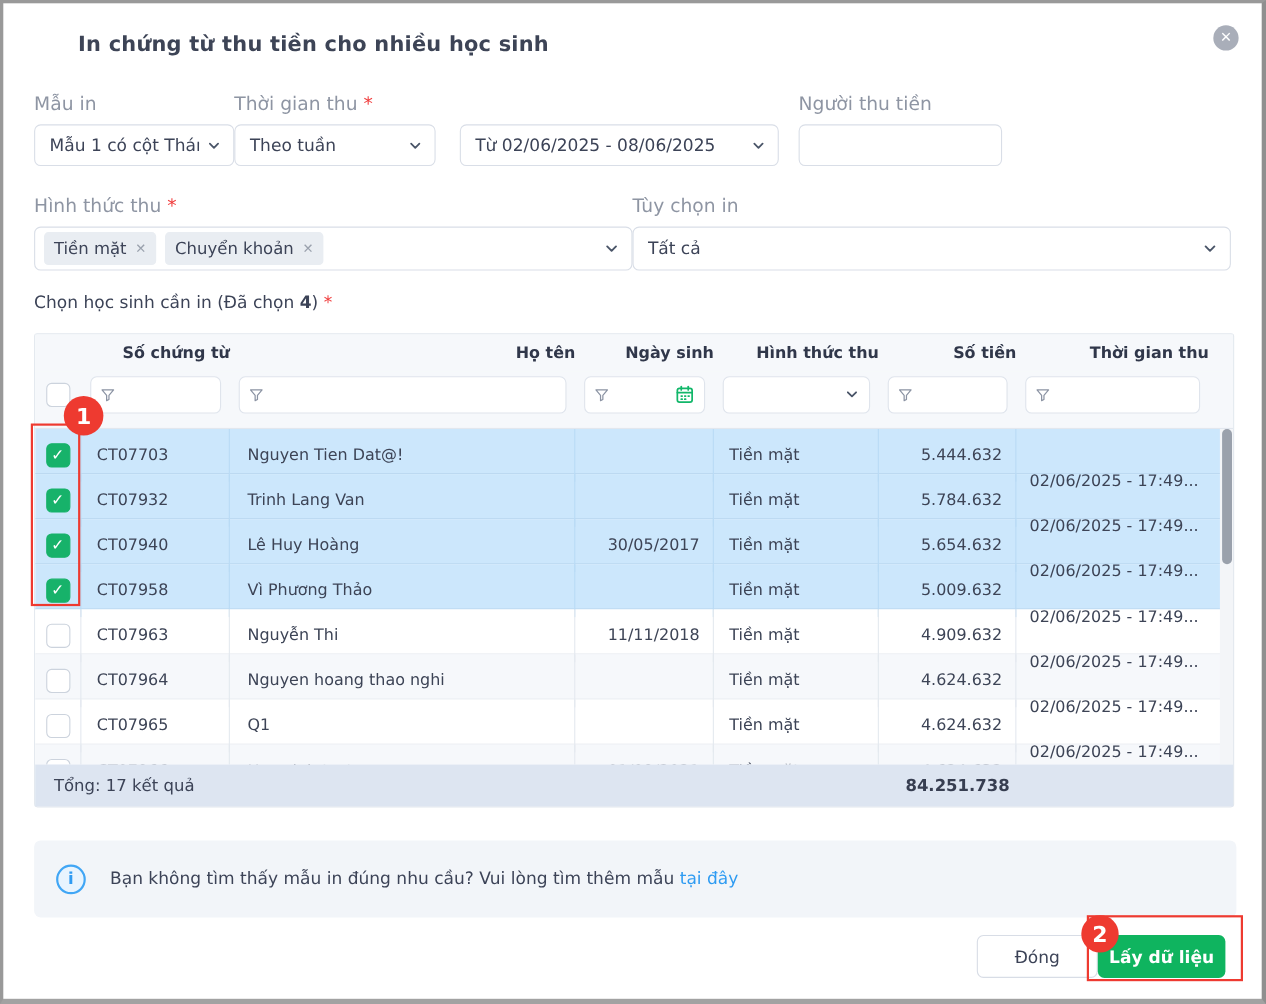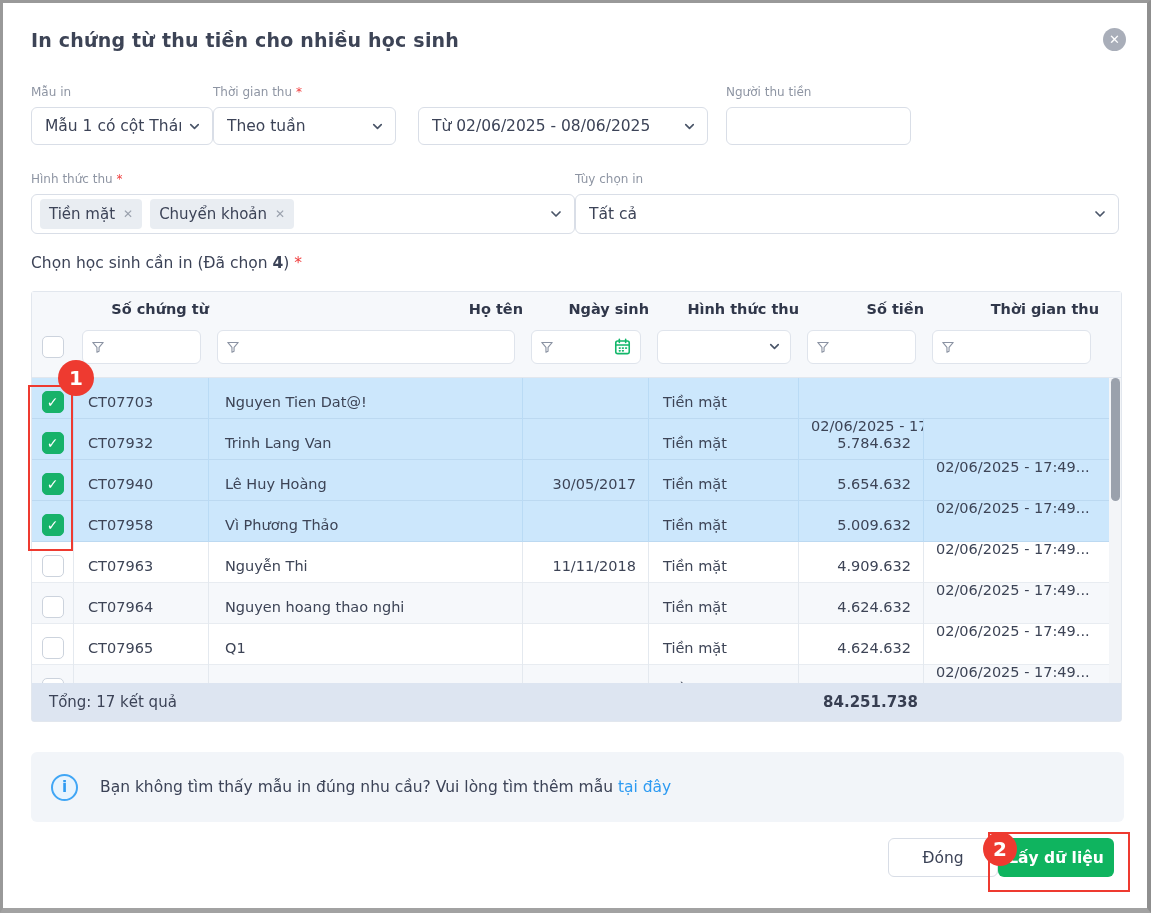--- a/index.html
+++ b/index.html
@@ -4,31 +4,31 @@
 <style>
   * { box-sizing: border-box; margin: 0; padding: 0; }
   html,body { width:1151px; height:913px; }
   body { font-family: "DejaVu Sans", "Liberation Sans", sans-serif; background:#ffffff; }
 
   .frame { position:relative; width:1151px; height:913px; background:#ffffff;
     border-top:3px solid #999; border-left:3px solid #999; border-right:4px solid #8f8f8f; border-bottom:5px solid #a2a2a2; overflow:hidden; }
   .dialog { position:relative; width:100%; height:100%; padding:26px 28px 0 28px; }
 
   
-  .dlg-header { display:flex; justify-content:space-between; align-items:flex-end; }
+  .dlg-header { display:flex; justify-content:space-between; align-items:center;margin-left:40px; }
   .dlg-title { font-size:19px; font-weight:bold; color:#3d4456; letter-spacing:.2px; }
   .close-btn { width:23px; height:23px; border-radius:50%; background:#a9aeb9; color:#fff;
     display:flex; align-items:center; justify-content:center; font-size:13px; font-weight:bold;
     margin-right:-7px; margin-top:-12px; cursor:pointer; }
 
   
   .form-row1 { display:flex; margin-top:34px; }
   .form-row2 { display:flex; margin-top:27px; }
   .fld { display:flex; flex-direction:column; }
-  .fld-label { font-size:12px; color:#8e95a3; margin-bottom:8px; }
+  .fld-label { font-size:17px; color:#8e95a3; margin-bottom:8px; }
   .req { color:#f03e3e; }
   .control { height:38px; border:1px solid #d9dee7; border-radius:6px; background:#fff;
     display:flex; align-items:center; padding:0 10px 0 13px; font-size:15.5px; color:#3c4357; overflow:hidden; }
   .control .val { flex:1; white-space:nowrap; overflow:hidden; }
   .chev { flex:0 0 auto; margin-left:6px; display:flex; }
   .w1 { width:182px; } .w2 { width:183px; } .w3 { width:290px; margin-left:22px; } .w4 { width:185px; margin-left:18px; }
   .half { flex:1; }
   .multiselect { height:40px; gap:8px; padding-left:8px; }
   .tag { background:#e9edf2; border-radius:4px; padding:6px 9px; font-size:15px; color:#3c4357;
     display:flex; align-items:center; gap:8px; white-space:nowrap; }
@@ -265,20 +265,21 @@
 
       <div class="tbody">
         <div class="trow sel">
     <div class="td c-check">
               <span class="cb on"></span>
             </div>
     <div class="td c-code">CT07703</div>
     <div class="td c-name">Nguyen Tien Dat@!</div>
     <div class="td c-dob"></div>
     <div class="td c-method">Tiền mặt</div>
+    <div class="td c-amount">5.444.632</div>
     <div class="td c-time">02/06/2025 - 17:49...</div>
   </div>
           <div class="trow sel">
     <div class="td c-check">
               <span class="cb on"></span>
             </div>
     <div class="td c-code">CT07932</div>
     <div class="td c-name">Trinh Lang Van</div>
     <div class="td c-dob"></div>
     <div class="td c-method">Tiền mặt</div>

